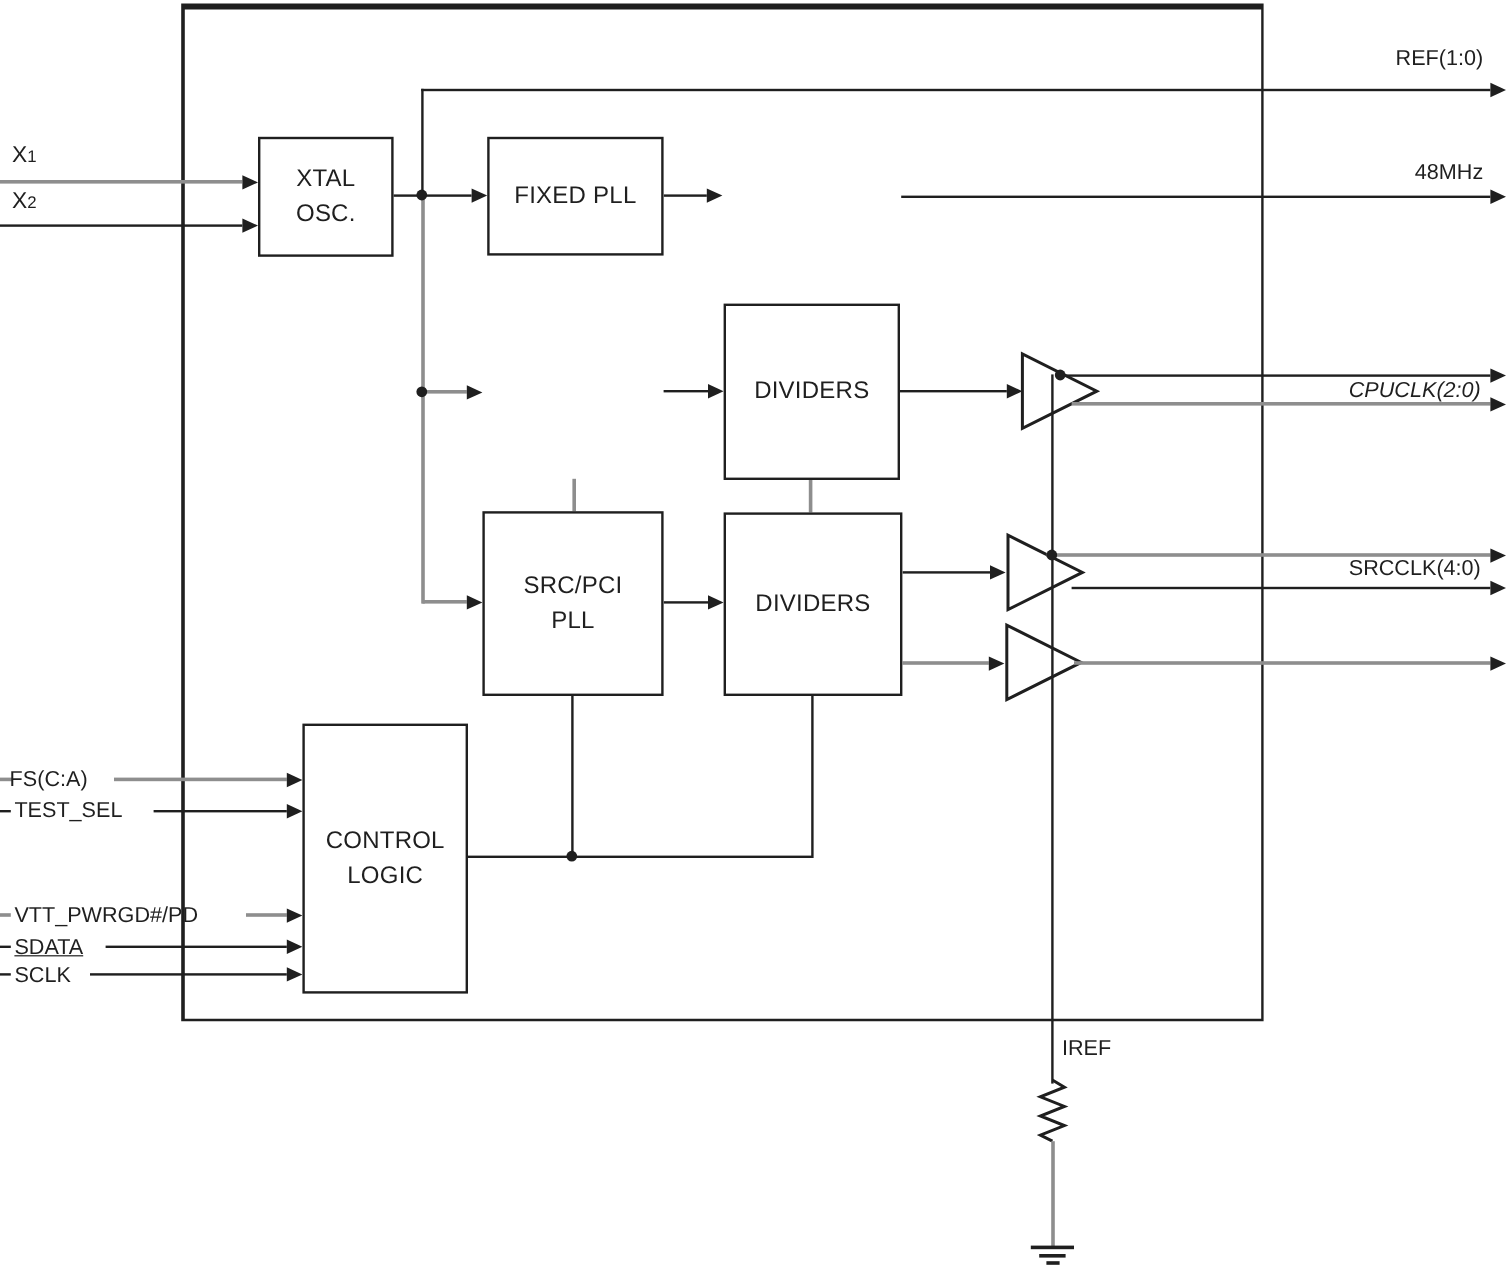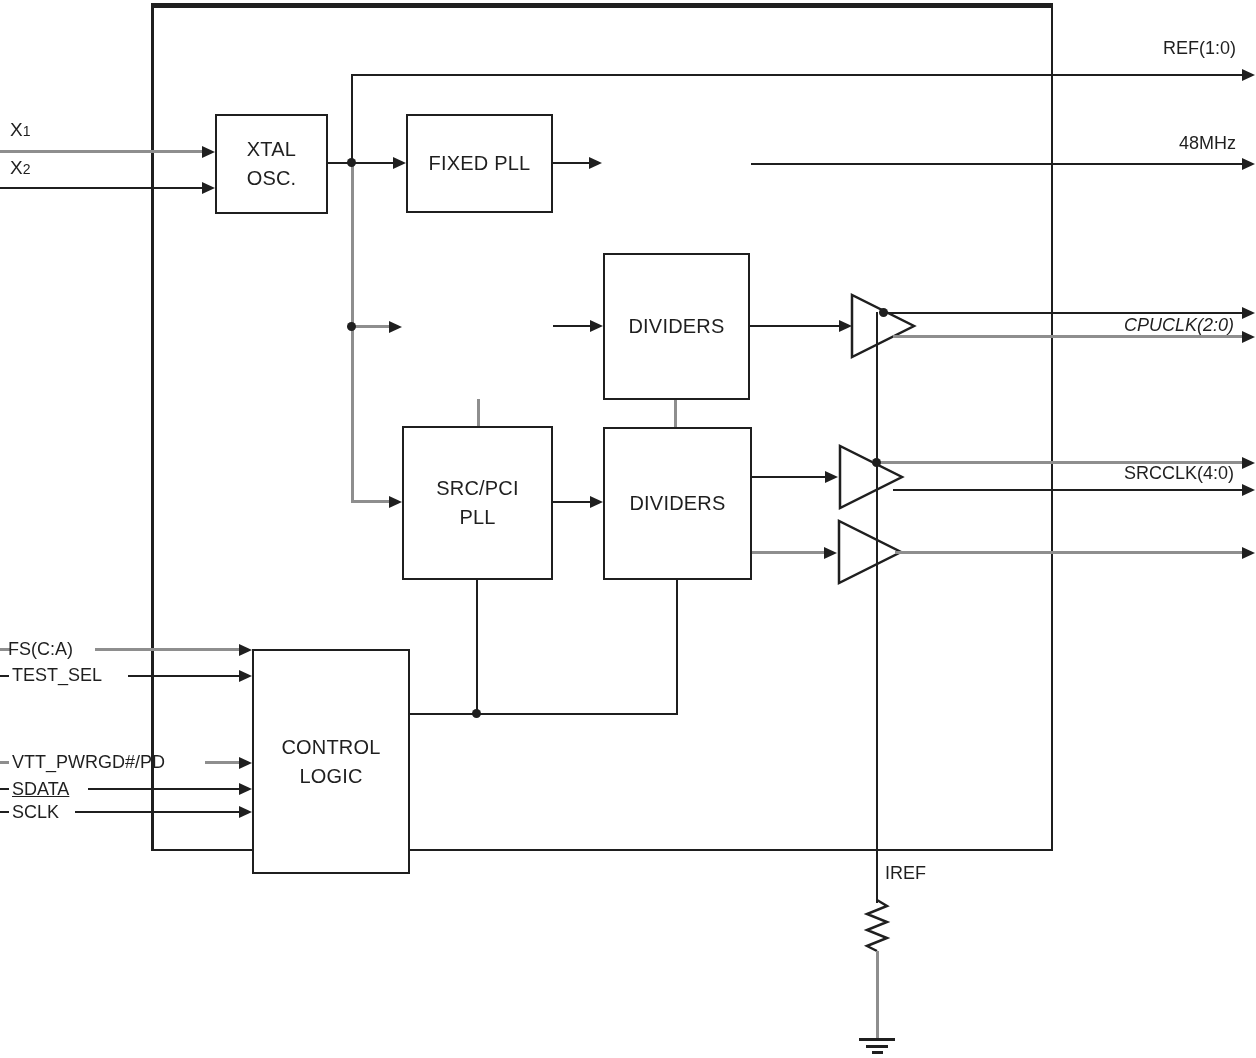--- a/index.html
+++ b/index.html
@@ -145,21 +145,21 @@
   <div class="box" style="left:603px;top:253px;width:147px;height:147px;">
     <div>DIVIDERS</div>
   </div>
   <div class="box" style="left:402px;top:426px;width:151px;height:154px;">
     <div>SRC/PCI</div>
     <div>PLL</div>
   </div>
   <div class="box" style="left:603px;top:427px;width:149px;height:153px;">
     <div>DIVIDERS</div>
   </div>
-  <div class="box" style="left:252px;top:603px;width:158px;height:225px;margin-top:46px;">
+  <div class="box" style="left:252px;top:603px;width:138px;height:225px;">
     <div>CONTROL</div>
     <div>LOGIC</div>
   </div>
 
   <svg style="left:860px;top:898px;" width="34" height="58">
     <polyline points="17,2 27,8 7,16 27,24 7,32 27,40 7,48 17,53" fill="none" stroke="#1f1f1f" stroke-width="2.5"></polyline>
   </svg>
   <div class="vlg" style="left:876px;top:951px;height:88px;"></div>
   <div class="hl" style="left:859px;top:1038px;width:36px;height:3px;"></div>
   <div class="hl" style="left:866px;top:1045px;width:22px;height:3px;"></div>

